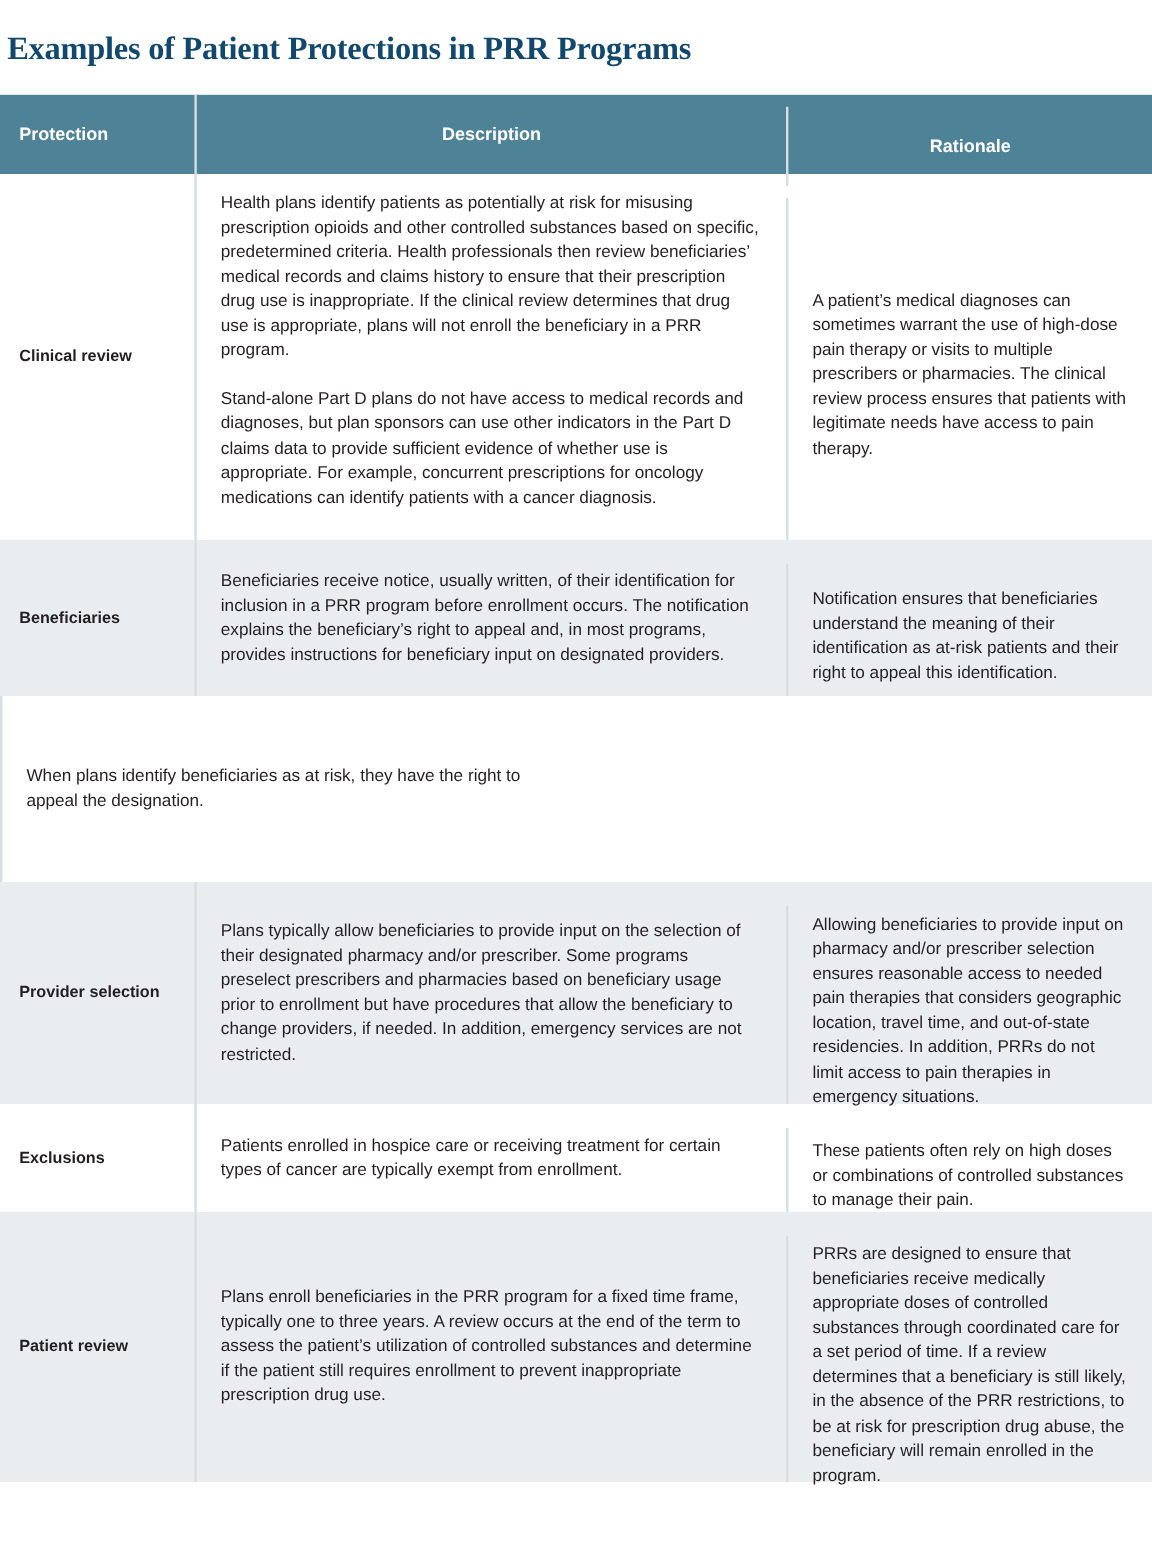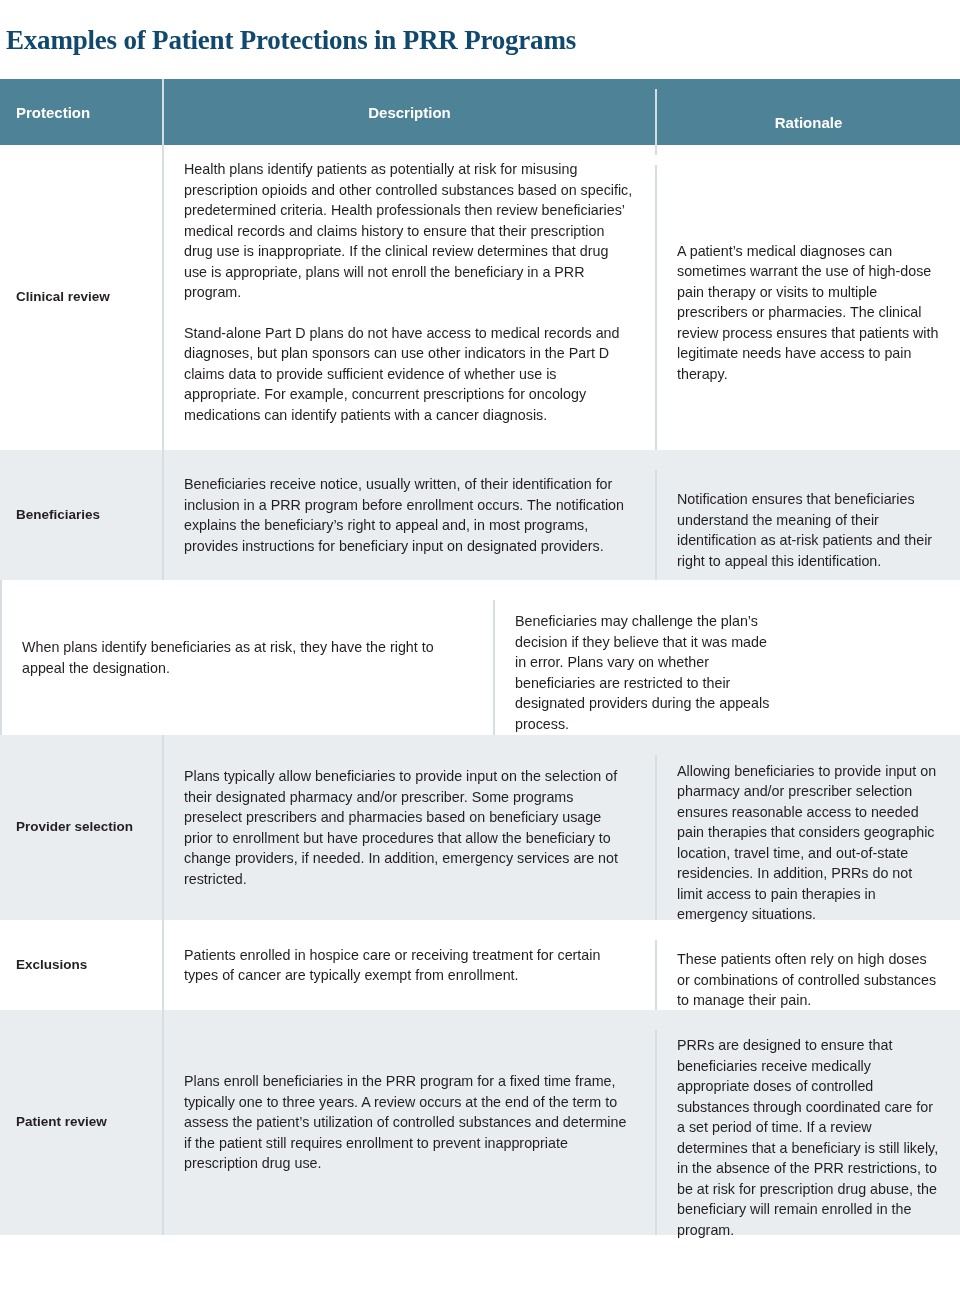--- a/index.html
+++ b/index.html
@@ -159,23 +159,20 @@
       </div>
       <div class="cell col-rationale va-center">
         <p>Notification ensures that beneficiaries understand the meaning of their identification as at-risk patients and their right to appeal this identification.</p>
       </div>
     </div>
 
     <div class="row body-row r-appeals">
       <div class="cell col-description va-center">
         <p>When plans identify beneficiaries as at risk, they have the right to appeal the designation.</p>
       </div>
-      <div class="cell col-rationale va-center">
-        <p>Beneficiaries may challenge the plan’s decision if they believe that it was made in error. Plans vary on whether beneficiaries are restricted to their designated providers during the appeals process.</p>
-      </div>
     </div>
 
     <div class="row body-row alt r-provider">
       <div class="cell col-protection va-center">Provider selection</div>
       <div class="cell col-description va-center">
         <p>Plans typically allow beneficiaries to provide input on the selection of their designated pharmacy and/or prescriber. Some programs preselect prescribers and pharmacies based on beneficiary usage prior to enrollment but have procedures that allow the beneficiary to change providers, if needed. In addition, emergency services are not restricted.</p>
       </div>
       <div class="cell col-rationale va-center">
         <p>Allowing beneficiaries to provide input on pharmacy and/or prescriber selection ensures reasonable access to needed pain therapies that considers geographic location, travel time, and out-of-state residencies. In addition, PRRs do not limit access to pain therapies in emergency situations.</p>
       </div>

